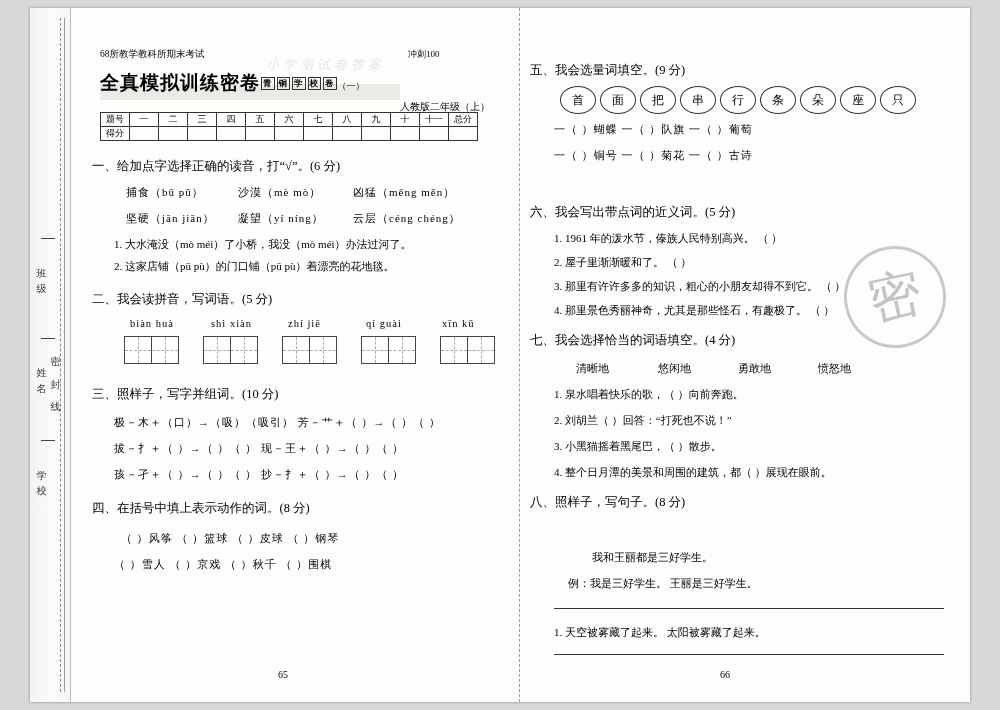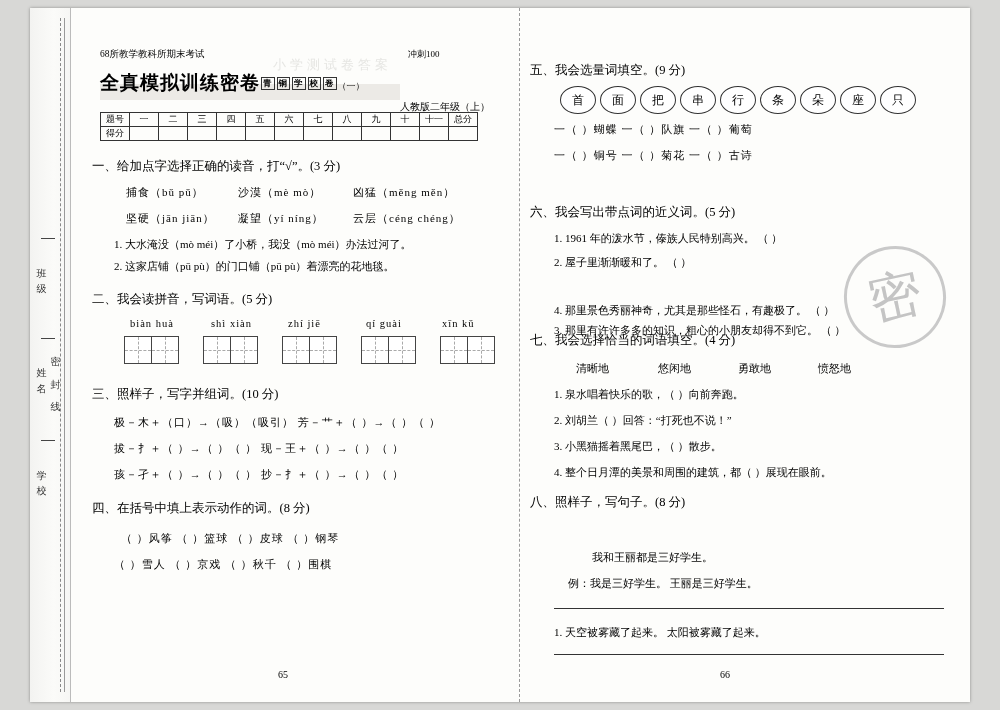--- a/index.html
+++ b/index.html
@@ -116,21 +116,21 @@
     <div class="vtext" style="top:352px;">姓 名</div>
     <div class="vtext" style="top:340px;left:18px;letter-spacing:10px;">密 封 线</div>
     <div class="vline" style="top:432px;"></div>
     <div class="vtext" style="top:454px;">学 校</div>
   </div>
 
   <div class="midline"></div>
 
   <div class="leftcol">
 
-    <div class="watermark" style="top:48px;left:195px;">小学测试卷答案</div>
+    <div class="watermark" style="top:48px;left:188px;font-style:italic;">小学测试卷答案</div>
 
     <div class="hdr">68所教学教科所期末考试</div>
     <div class="hdr2">冲刺100</div>
 
     <div class="topband" style="left:22px;top:76px;width:300px;"></div>
 
     <div class="title" style="left:22px;top:62px;">
       <span>全真模拟训练密卷</span><span class="titlebox">青</span><span class="titlebox">铜</span><span class="titlebox">学</span><span class="titlebox">校</span><span class="titlebox">卷</span><span class="small">（一）</span>
     </div>
 
@@ -164,21 +164,21 @@
         <td></td>
         <td></td>
         <td></td>
         <td></td>
         <td></td>
         <td></td>
       </tr>
     </tbody>
       </table>
 
-    <div class="sec" style="top:150px;left:14px;">一、给加点字选择正确的读音，打“√”。(3 分)</div>
+    <div class="sec" style="top:150px;left:14px;">一、给加点字选择正确的读音，打“√”。(6 分)</div>
     <div class="q" style="top:176px;left:48px;letter-spacing:1px;">捕食（bǔ pǔ）</div>
     <div class="q" style="top:176px;left:160px;letter-spacing:1px;">沙漠（mè mò）</div>
     <div class="q" style="top:176px;left:275px;letter-spacing:1px;">凶猛（měng měn）</div>
     <div class="q" style="top:202px;left:48px;letter-spacing:1px;">坚硬（jān jiān）</div>
     <div class="q" style="top:202px;left:160px;letter-spacing:1px;">凝望（yí níng）</div>
     <div class="q" style="top:202px;left:275px;letter-spacing:1px;">云层（céng chéng）</div>
     <div class="q" style="top:228px;left:36px;">1. 大水淹没（mò méi）了小桥，我没（mò méi）办法过河了。</div>
     <div class="q" style="top:250px;left:36px;">2. 这家店铺（pū pù）的门口铺（pū pù）着漂亮的花地毯。</div>
 
     <div class="sec" style="top:283px;left:14px;">二、我会读拼音，写词语。(5 分)</div>
@@ -237,21 +237,21 @@
       <div class="oval">朵</div>
       <div class="oval">座</div>
       <div class="oval">只</div>
     </div>
     <div class="q" style="top:113px;left:24px;letter-spacing:1px;">一（   ）蝴蝶      一（   ）队旗      一（   ）葡萄</div>
     <div class="q" style="top:139px;left:24px;letter-spacing:1px;">一（   ）铜号      一（   ）菊花      一（   ）古诗</div>
 
     <div class="sec" style="top:196px;left:0px;">六、我会写出带点词的近义词。(5 分)</div>
     <div class="q" style="top:222px;left:24px;">1. 1961 年的泼水节，傣族人民特别高兴。              （        ）</div>
     <div class="q" style="top:246px;left:24px;">2. 屋子里渐渐暖和了。                              （        ）</div>
-    <div class="q" style="top:270px;left:24px;margin-top:44px;">3. 那里有许许多多的知识，粗心的小朋友却得不到它。    （        ）</div>
+    <div class="q" style="top:270px;left:24px;">3. 那里有许许多多的知识，粗心的小朋友却得不到它。    （        ）</div>
     <div class="q" style="top:294px;left:24px;">4. 那里景色秀丽神奇，尤其是那些怪石，有趣极了。      （        ）</div>
 
     <div class="sec" style="top:324px;left:0px;">七、我会选择恰当的词语填空。(4 分)</div>
     <div class="q" style="top:352px;left:46px;">清晰地</div>
     <div class="q" style="top:352px;left:128px;">悠闲地</div>
     <div class="q" style="top:352px;left:208px;">勇敢地</div>
     <div class="q" style="top:352px;left:288px;">愤怒地</div>
     <div class="q" style="top:378px;left:24px;">1. 泉水唱着快乐的歌，（          ）向前奔跑。</div>
     <div class="q" style="top:404px;left:24px;">2. 刘胡兰（          ）回答：“打死也不说！”</div>
     <div class="q" style="top:430px;left:24px;">3. 小黑猫摇着黑尾巴，（          ）散步。</div>

